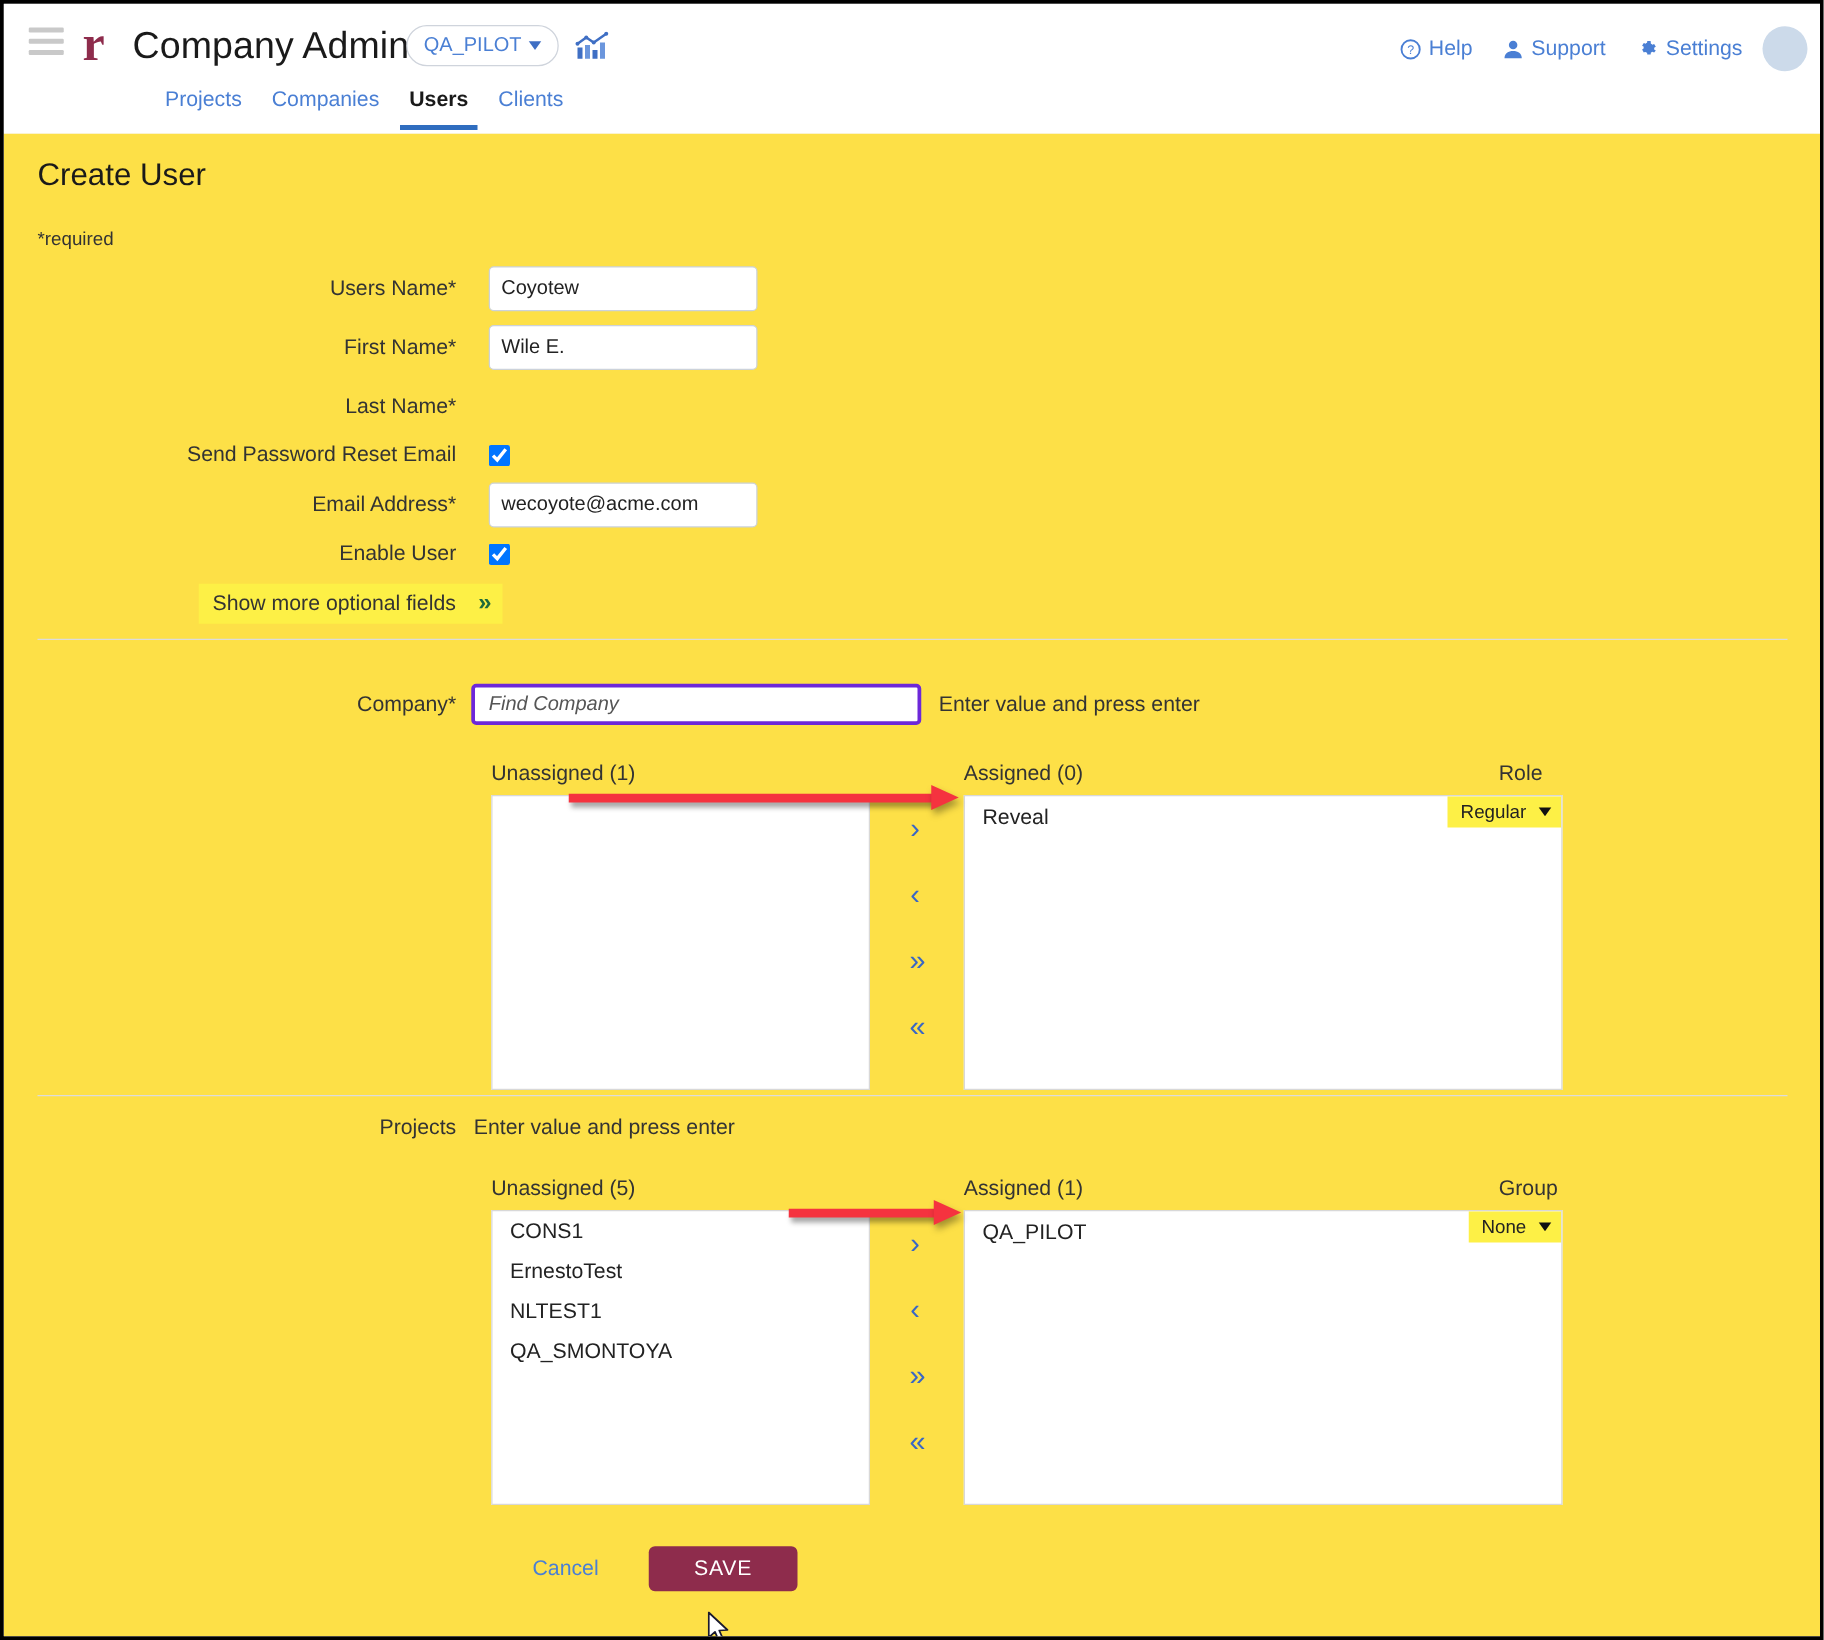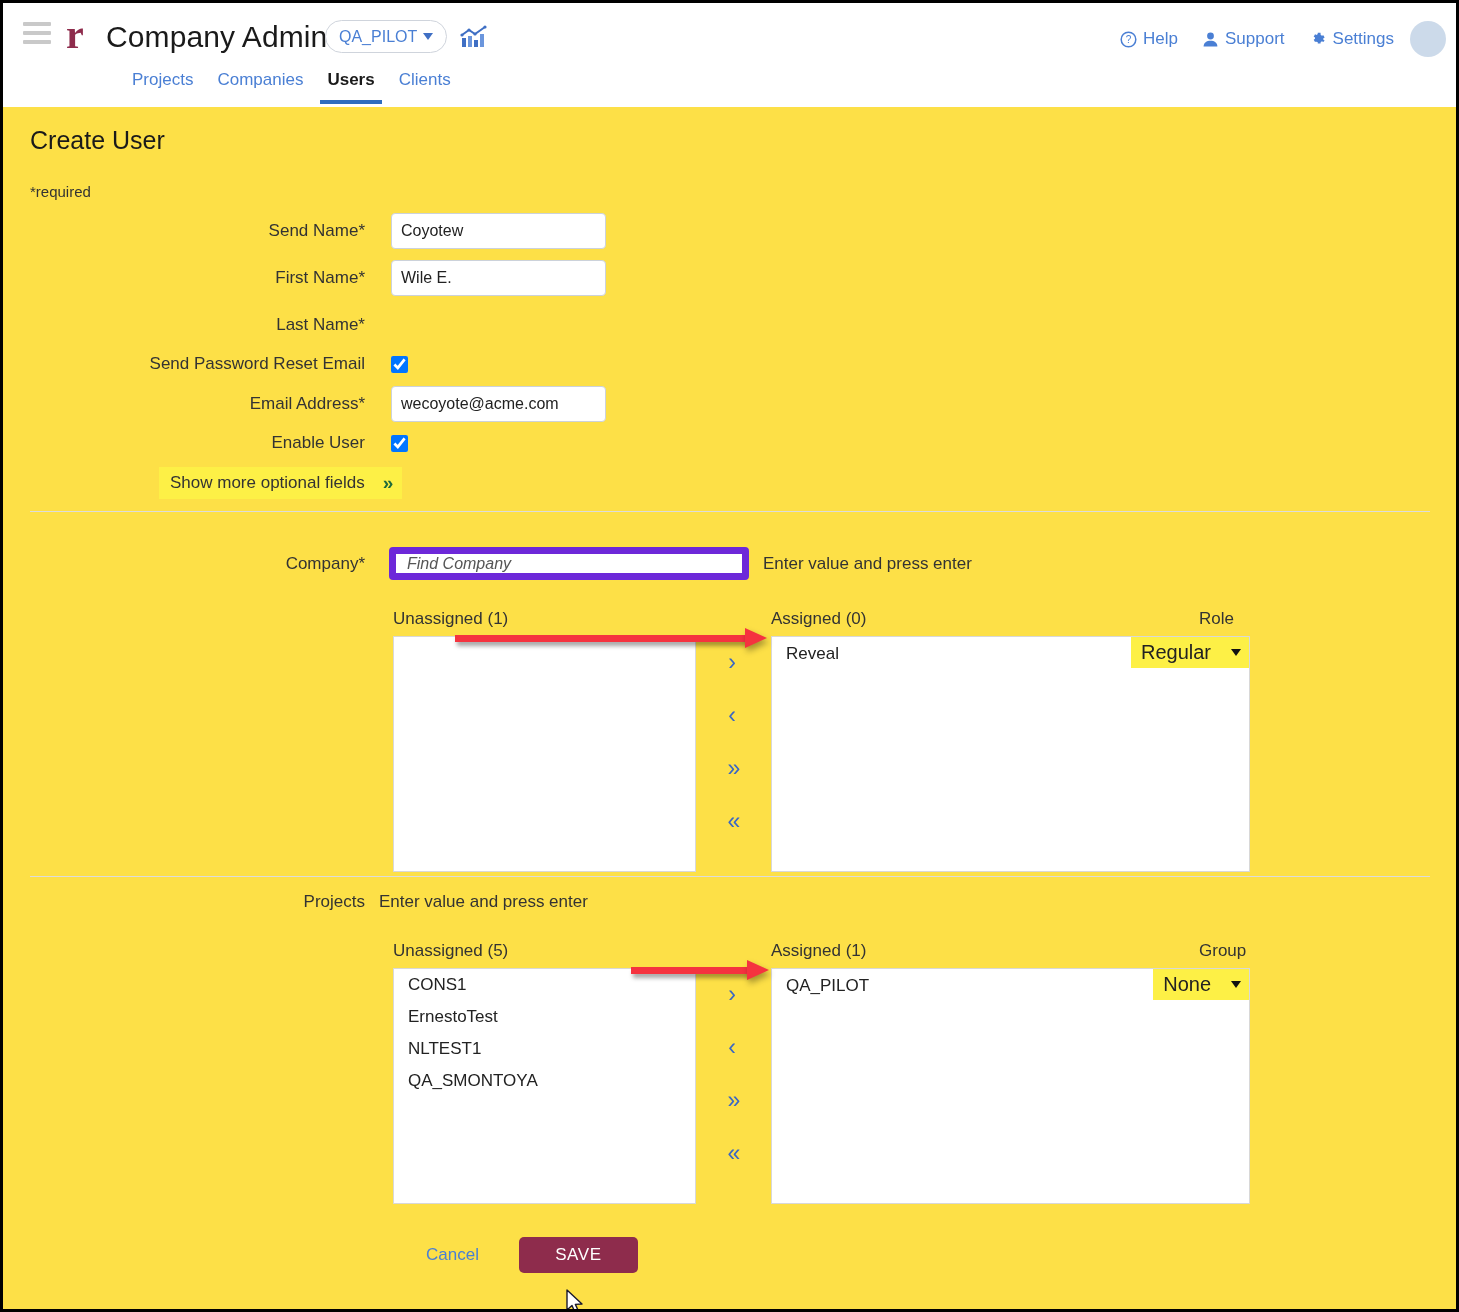--- a/index.html
+++ b/index.html
@@ -256,24 +256,24 @@
     display: flex;
     align-items: center;
   }
   .picker-label {
     width: 362px;
     text-align: right;
     font-size: 17px;
     color: #333;
   }
   .picker-input {
-    margin-left: 24px;
+    margin-left: 12px;
     width: 360px;
     height: 33px;
-    border: 7px solid #6d28d9;
+    border: 3px solid #6d28d9;
     border-radius: 4px;
     font-size: 16px;
     padding: 0 11px;
     box-sizing: border-box;
     font-family: "Liberation Sans", sans-serif;
     background: #fff;
     outline: none;
   }
   .picker-input::placeholder { color: #555; font-style: italic; }
   .picker-hint {
@@ -331,26 +331,26 @@
     justify-content: space-between;
   }
   .assigned-name {
     font-size: 17px;
     color: #222;
     padding: 6px 0 5px 14px;
     line-height: 22px;
   }
   .role-select {
     background: #fdf046;
-    font-size: 20px;
+    font-size: 15px;
     color: #222;
     padding: 4px 8px 4px 10px;
     display: flex;
     align-items: center;
-    gap: 20px;
+    gap: 10px;
     cursor: pointer;
     white-space: nowrap;
   }
   .caret-black {
     width: 0; height: 0;
     border-left: 5px solid transparent;
     border-right: 5px solid transparent;
     border-top: 7px solid #111;
   }
   .xfer {
@@ -507,21 +507,21 @@
   </div>
 
   <div class="content">
 
     <div class="page-title">Create User</div>
     <div class="required-note">*required</div>
 
     <div class="form-rows">
 
       <div class="frow">
-        <div class="flabel">Send Name*</div>
+        <div class="flabel">Users Name*</div>
         <input class="finput" type="text" value="Coyotew" style="">
       </div>
 
       <div class="frow">
         <div class="flabel">First Name*</div>
         <input class="finput" type="text" value="Wile E." style="">
       </div>
 
       <div class="frow">
         <div class="flabel">Last Name*</div>

